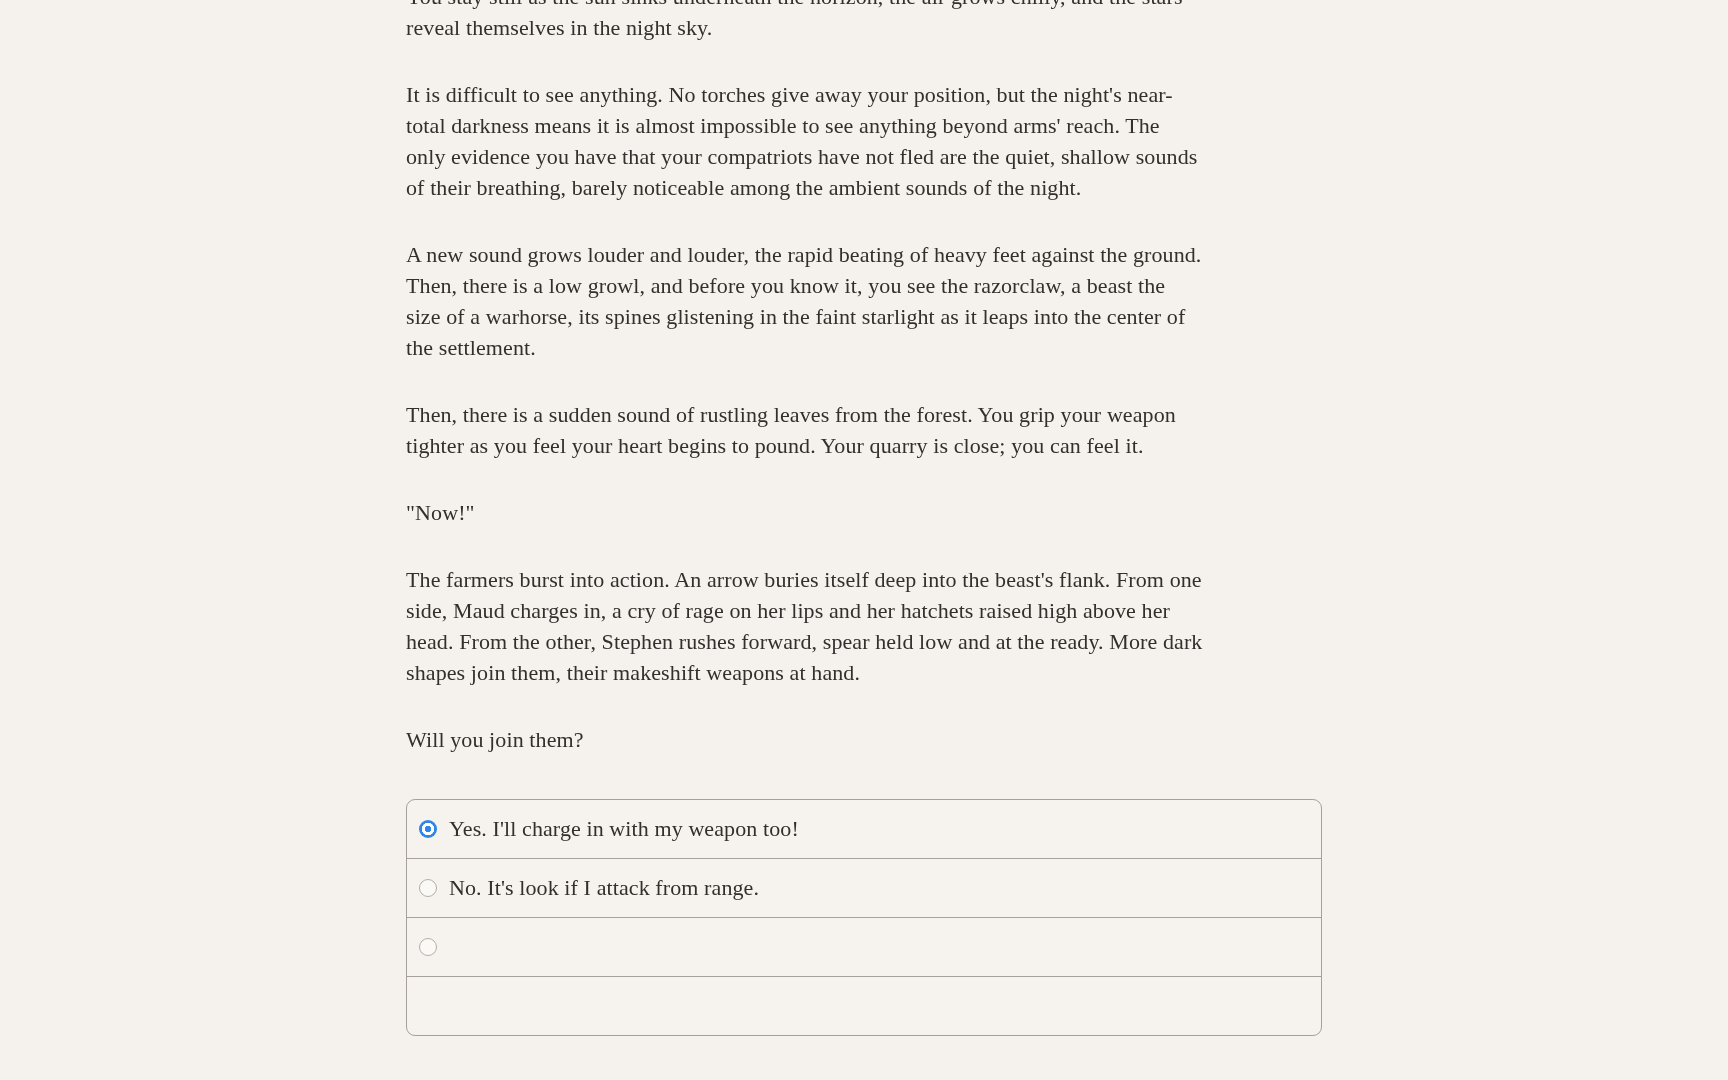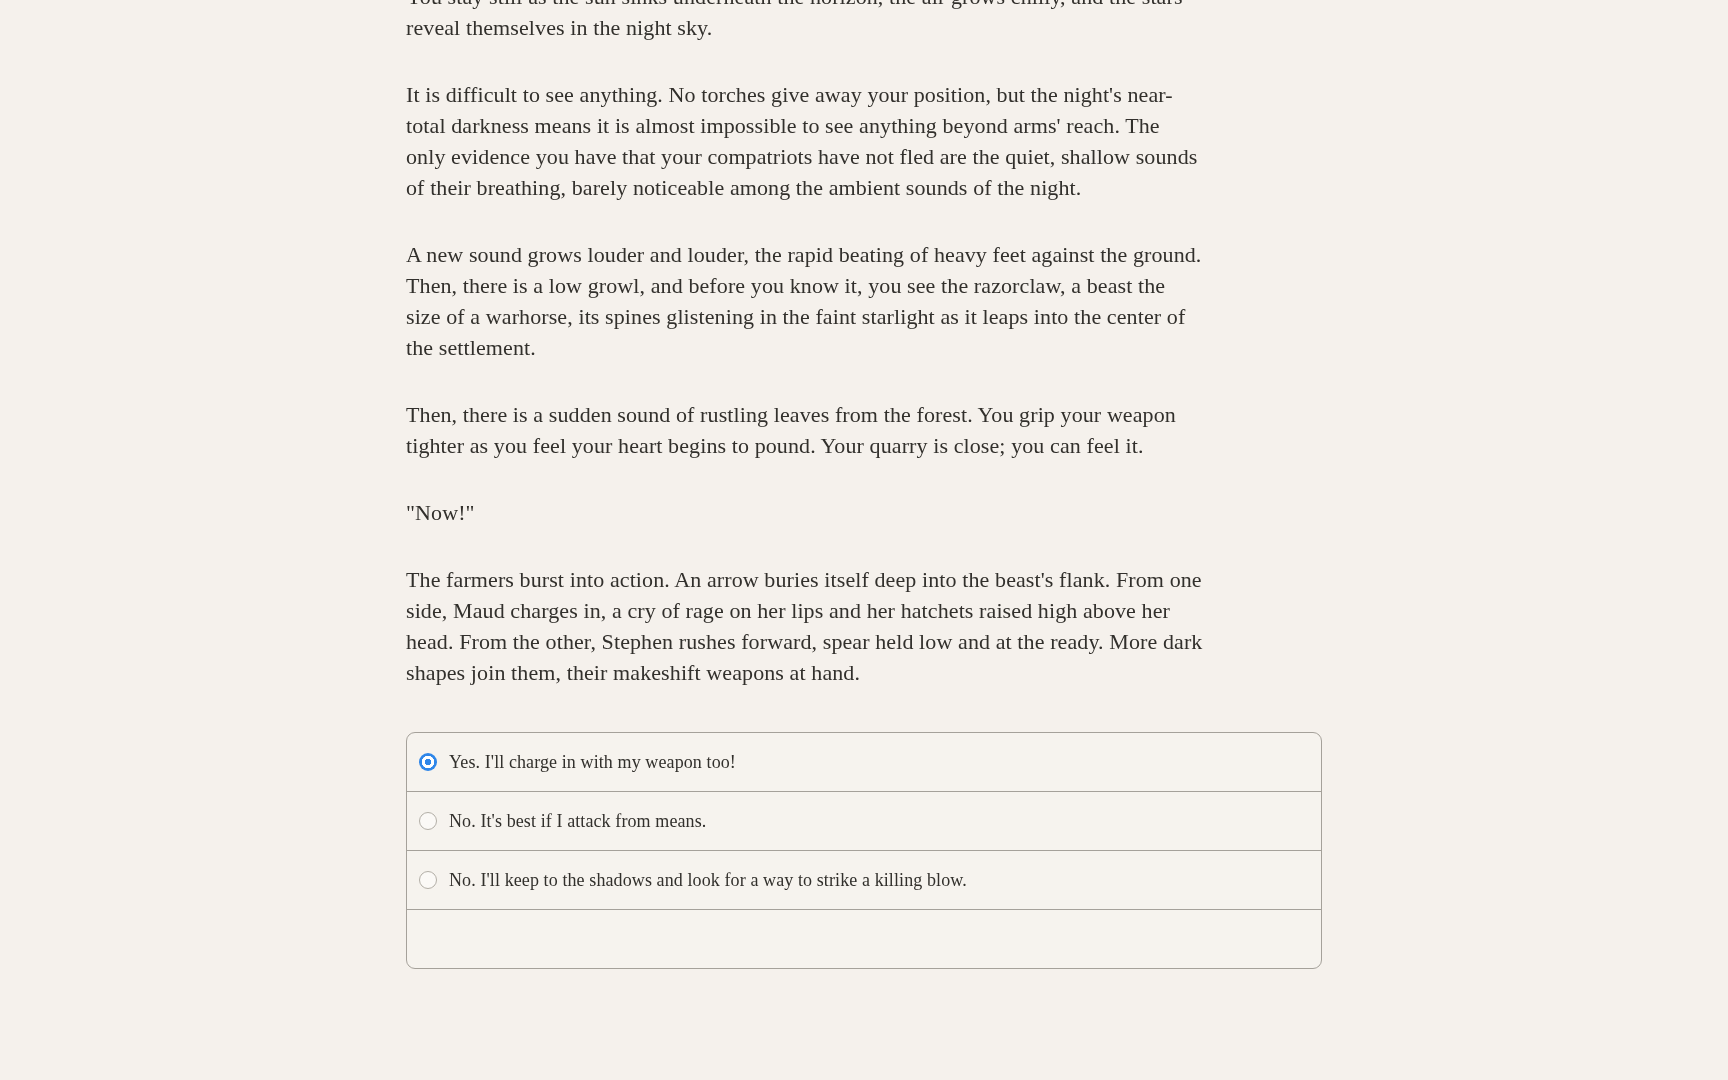--- a/index.html
+++ b/index.html
@@ -57,49 +57,49 @@
     border: 1.5px solid #b3afa7;
   }
   .choice-row.selected .radio {
     border: none;
     background: radial-gradient(circle at 50% 50%,
       var(--accent, #2e86e9) 0 3.5px,
       #ffffff 3.5px 6px,
       var(--accent, #2e86e9) 6.5px);
   }
   .choice-label {
-    font-size: 18px;
+    font-size: 22px;
     line-height: 1;
     color: var(--text-color, #32302c);
     letter-spacing: 0.1px;
   }
 </style>
 </head>
 <body style="--page-bg: #f5f1ec; --text-color: #32302c; --accent: #2e86e9; --disabled-color: #96938d; --border-color: #a5a19a;">
 
 <div class="page-column">
   <div class="story-text">
       <p class="story-para">You stay still as the sun sinks underneath the horizon, the air grows chilly, and the stars reveal themselves in the night sky.</p>
       <p class="story-para">It is difficult to see anything. No torches give away your position, but the night's near-total darkness means it is almost impossible to see anything beyond arms' reach. The only evidence you have that your compatriots have not fled are the quiet, shallow sounds of their breathing, barely noticeable among the ambient sounds of the night.</p>
       <p class="story-para">A new sound grows louder and louder, the rapid beating of heavy feet against the ground. Then, there is a low growl, and before you know it, you see the razorclaw, a beast the size of a warhorse, its spines glistening in the faint starlight as it leaps into the center of the settlement.</p>
       <p class="story-para">Then, there is a sudden sound of rustling leaves from the forest. You grip your weapon tighter as you feel your heart begins to pound. Your quarry is close; you can feel it.</p>
       <p class="story-para">"Now!"</p>
       <p class="story-para">The farmers burst into action. An arrow buries itself deep into the beast's flank. From one side, Maud charges in, a cry of rage on her lips and her hatchets raised high above her head. From the other, Stephen rushes forward, spear held low and at the ready. More dark shapes join them, their makeshift weapons at hand.</p>
+      <p class="story-para">Will you join them?</p>
     </div>
   <div class="choices-box">
       <div class="choice-row selected">
     <span class="radio"></span>
     <span class="choice-label">Yes. I'll charge in with my weapon too!</span>
   </div>
       <div class="choice-row">
     <span class="radio"></span>
-    <span class="choice-label">No. It's best if I attack from means.</span>
+    <span class="choice-label">No. It's look if I attack from range.</span>
   </div>
       <div class="choice-row">
     <span class="radio"></span>
-    <span class="choice-label">No. I'll keep to the shadows and look for a way to strike a killing blow.</span>
   </div>
       <div class="choice-row disabled">
     
     
   </div>
     </div>
 </div>
 
 </body></html>

